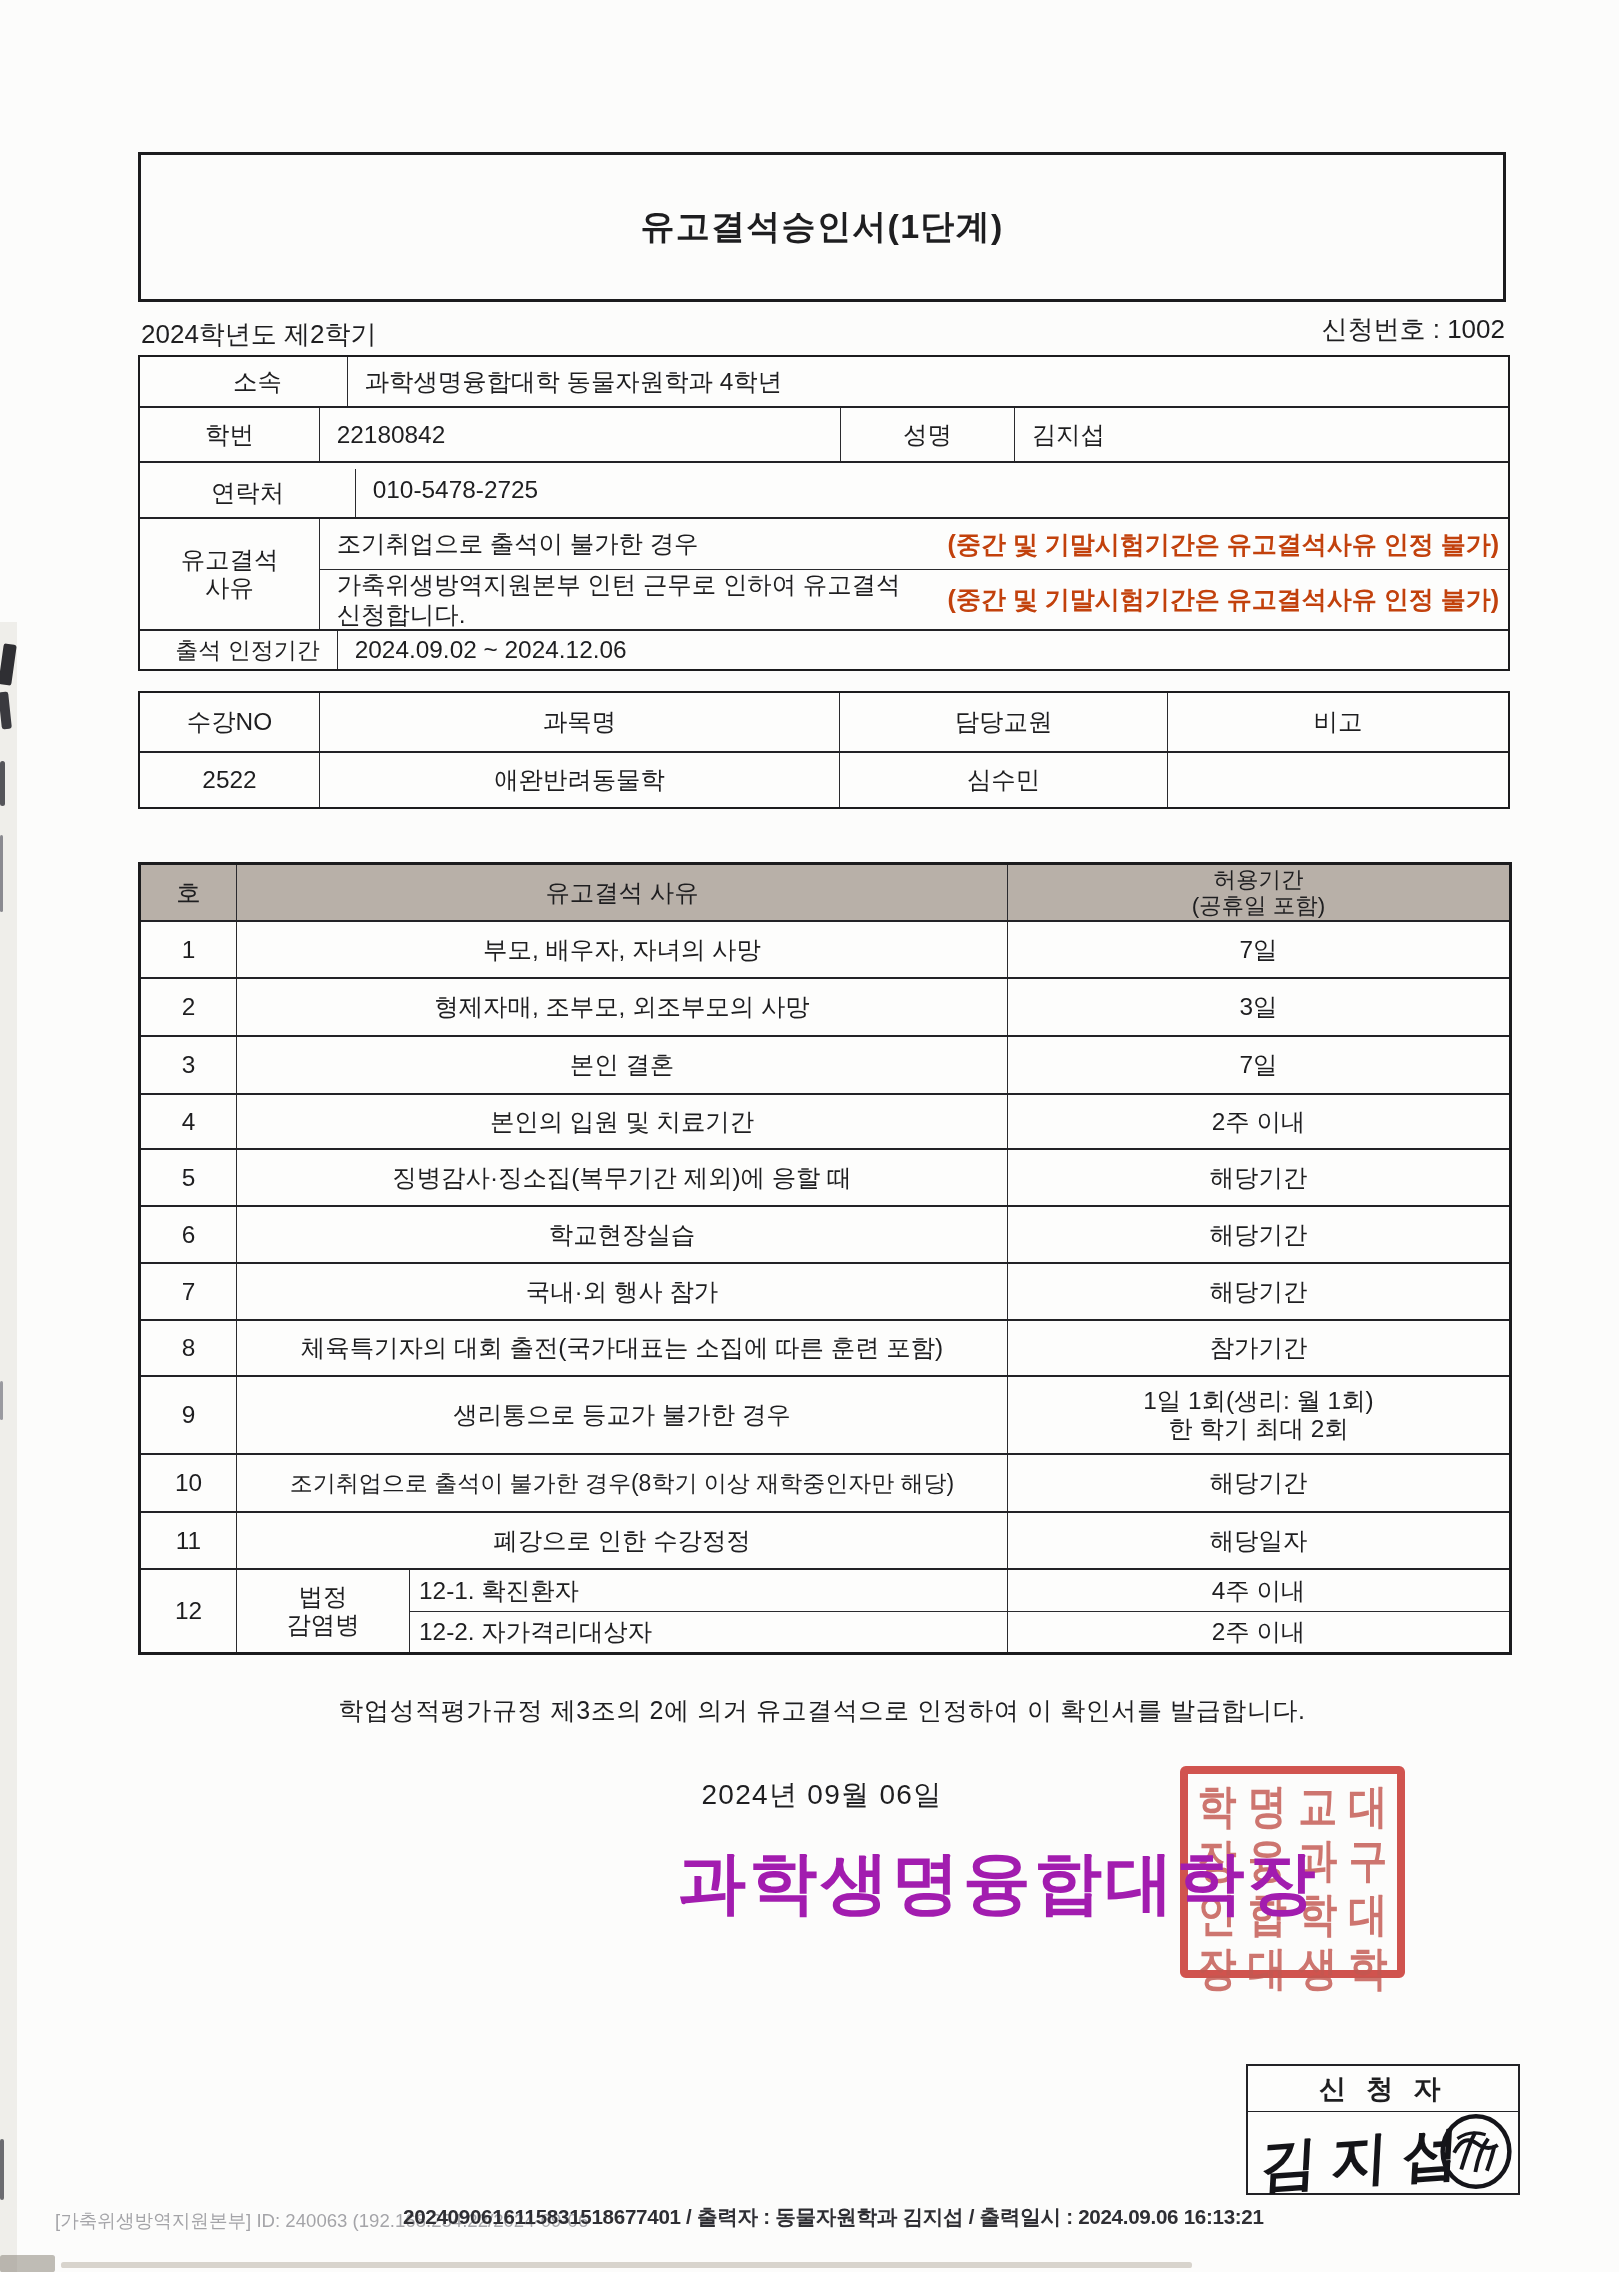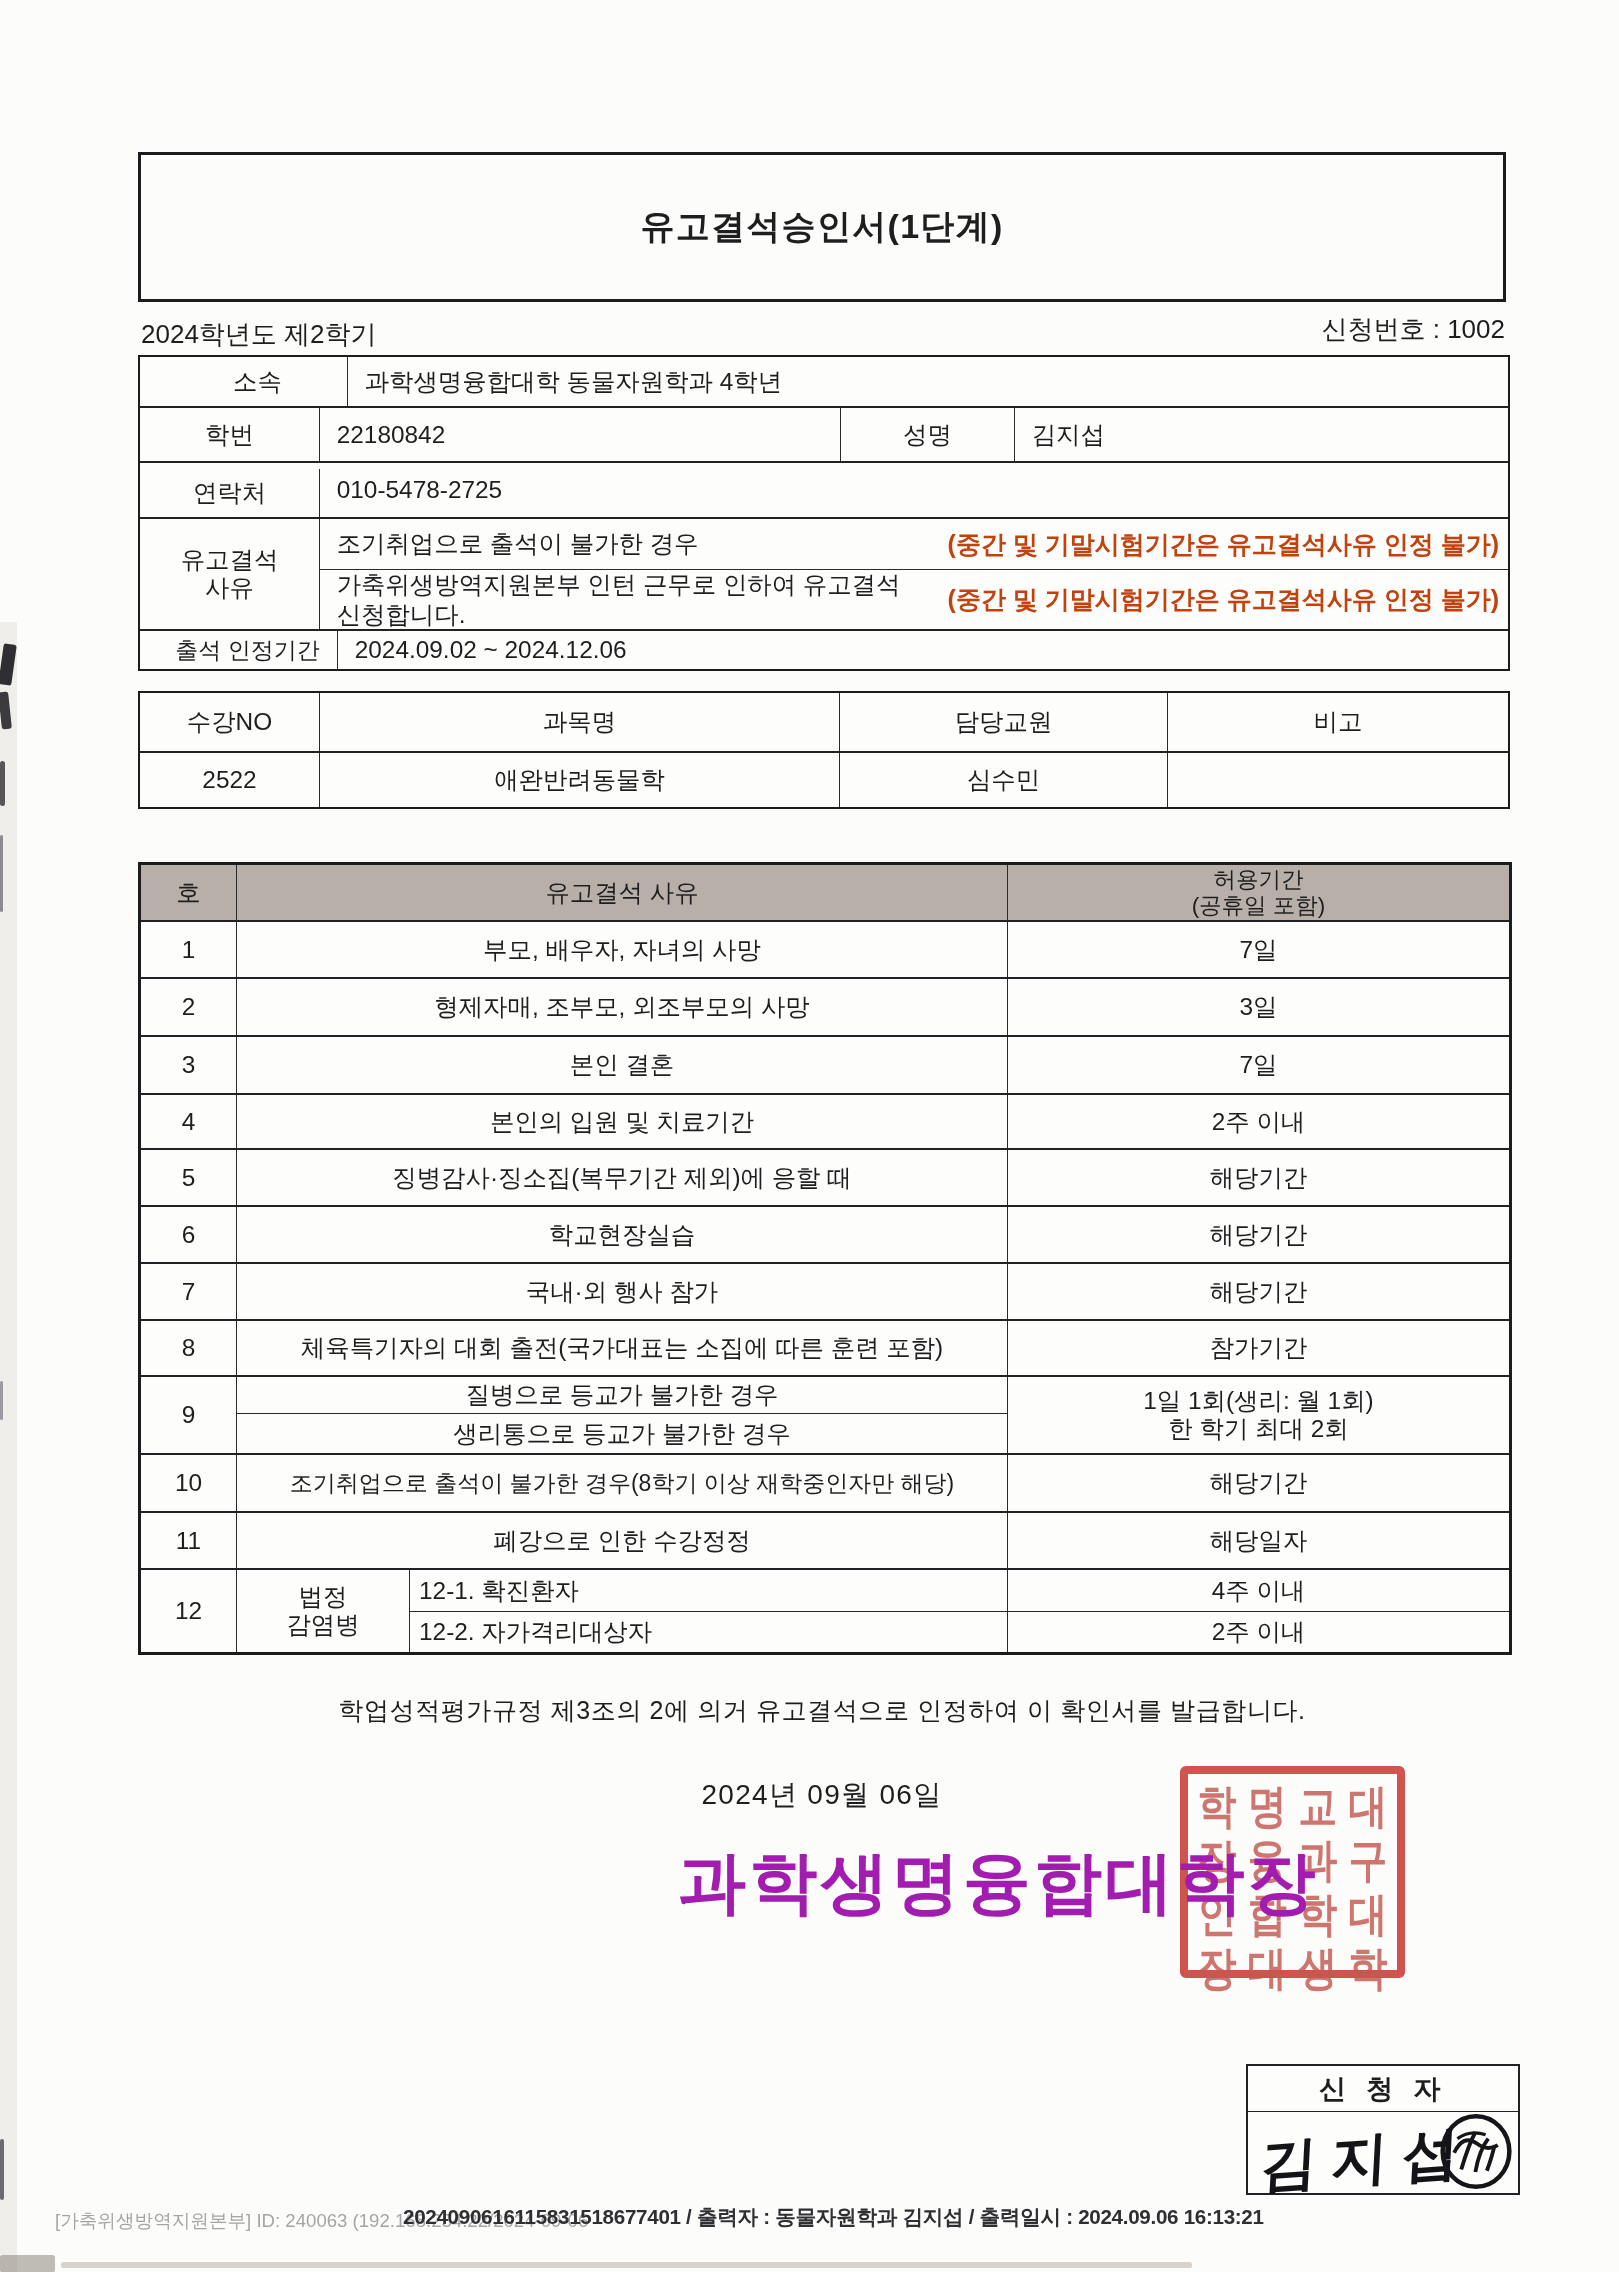--- a/index.html
+++ b/index.html
@@ -92,21 +92,21 @@
       <div class="cell center br" style="width:180px;margin-left:28px;">소속</div>
       <div class="cell pad" style="flex:1;">과학생명융합대학 동물자원학과 4학년</div>
     </div>
     <div class="trow bt" style="height:55px;">
       <div class="cell center br" style="width:180px;">학번</div>
       <div class="cell pad" style="width:520px;">22180842</div>
       <div class="cell center bl br" style="width:175px;">성명</div>
       <div class="cell pad" style="flex:1;">김지섭</div>
     </div>
     <div class="trow bt" style="height:56px;">
-      <div class="cell center br" style="width:180px;margin-top:6px;">연락처</div>
+      <div class="cell center br" style="width:216px;margin-top:6px;">연락처</div>
       <div class="cell pad" style="flex:1;">010-5478-2725</div>
     </div>
     <div class="trow bt" style="height:112px;">
       <div class="cell center br" style="width:180px;">
         <div class="two-line">
           <span>유고결석</span>
           <span>사유</span>
         </div>
       </div>
       <div style="flex:1;display:flex;flex-direction:column;">
@@ -193,21 +193,20 @@
     </div>
     <div class="trow bt" style="height:56px;">
       <div class="cell center br c-no">8</div>
       <div class="cell center br c-reason">체육특기자의 대회 출전(국가대표는 소집에 따른 훈련 포함)</div>
       <div class="cell center c-period">참가기간</div>
     </div>
 
     <div class="trow bt" style="height:78px;">
       <div class="cell center br c-no">9</div>
       <div class="c-reason br" style="display:flex;flex-direction:column;box-sizing:border-box;">
-        <div class="cell center" style="height:37px;border-bottom:1.9px solid #2a2a2e;box-sizing:border-box;justify-content:center;">질병으로 등교가 불가한 경우</div>
         <div class="cell center" style="flex:1;justify-content:center;">생리통으로 등교가 불가한 경우</div>
       </div>
       <div class="cell center c-period">
         <div class="two-line">
           <span>1일 1회(생리: 월 1회)</span>
           <span>한 학기 최대 2회</span>
         </div>
       </div>
     </div>
 

